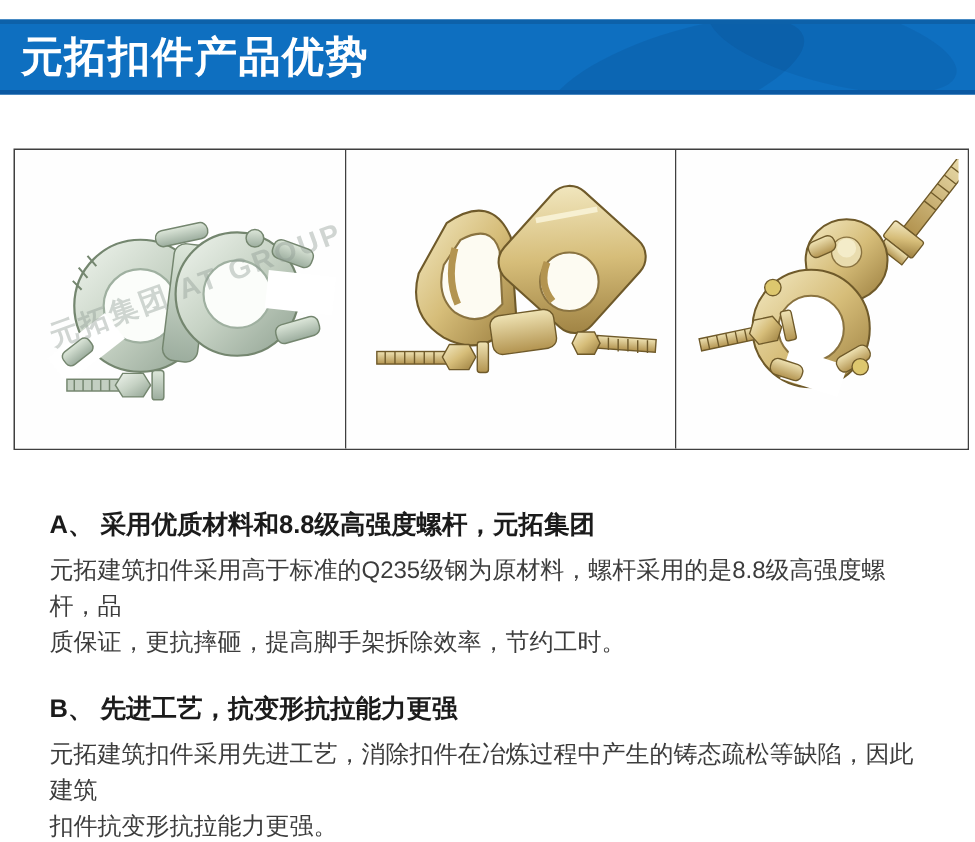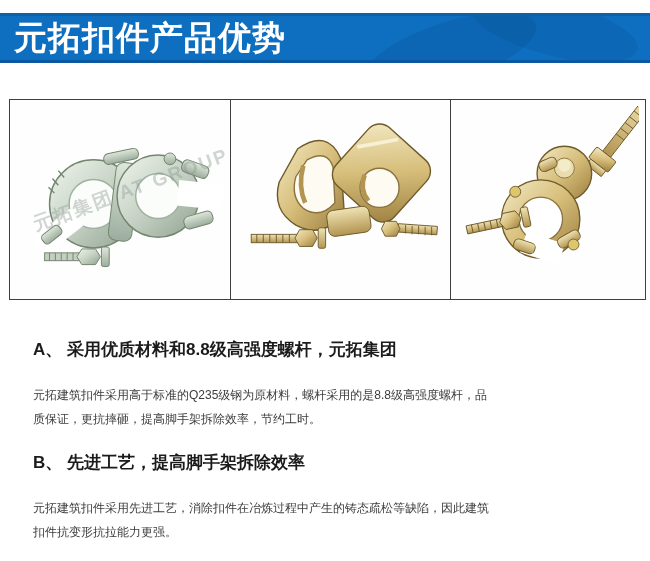--- a/index.html
+++ b/index.html
@@ -10,21 +10,21 @@
   }
   
   .top-gap{height:13px;}
   .banner{
     position:relative;height:44px;background:#0e6fc0;
     border-top:3px solid #0d61a9;border-bottom:3px solid #0a58a2;
     overflow:hidden;
   }
   .banner h1{
     margin:0;padding-left:14px;line-height:44px;
-    font-size:33px;font-weight:bold;color:#ffffff;letter-spacing:1px;
+    font-size:28px;font-weight:bold;color:#ffffff;letter-spacing:1px;
   }
   .banner .wm-wrap{position:absolute;right:0;top:0;width:320px;height:44px;pointer-events:none;}
   .banner .wm-shape1{
     position:absolute;left:30px;top:6px;width:180px;height:60px;border-radius:50%;
     background:rgba(0,30,70,0.10);transform:rotate(-18deg);
   }
   .banner .wm-shape2{
     position:absolute;left:140px;top:-14px;width:170px;height:54px;border-radius:50%;
     background:rgba(0,30,70,0.08);transform:rotate(14deg);
   }
@@ -44,21 +44,21 @@
     color:rgba(140,152,146,0.40);transform:rotate(-20deg);
     white-space:nowrap;pointer-events:none;
   }
   
   .advantages{margin:40px 28px 0 33px;color:#3c3c3c;}
   .adv-heading{
     margin:0;font-size:17px;line-height:20px;font-weight:bold;color:#1b1b1b;
     white-space:pre-line;
   }
   .adv-body{
-    margin:23px 0 0 0;font-size:12px;line-height:24px;color:#3c3c3c;
+    margin:9px 0 0 0;font-size:16px;line-height:24px;color:#3c3c3c;
     white-space:pre-line;
   }
   .sec-b .adv-heading{margin-top:22px;}
 </style>
 </head>
 <body>
 
 <div class="top-gap"></div>
 
 <header class="banner">
@@ -181,18 +181,18 @@
 </section>
 
 <main class="advantages">
   <section class="sec-a">
     <h2 class="adv-heading">A、 采用优质材料和8.8级高强度螺杆，元拓集团</h2>
     <p class="adv-body">元拓建筑扣件采用高于标准的Q235级钢为原材料，螺杆采用的是8.8级高强度螺杆，品
 质保证，更抗摔砸，提高脚手架拆除效率，节约工时。</p>
   </section>
 
   <section class="sec-b">
-    <h2 class="adv-heading">B、 先进工艺，提高脚手架拆除效率</h2>
+    <h2 class="adv-heading">B、 先进工艺，抗变形抗拉能力更强</h2>
     <p class="adv-body">元拓建筑扣件采用先进工艺，消除扣件在冶炼过程中产生的铸态疏松等缺陷，因此建筑
 扣件抗变形抗拉能力更强。</p>
   </section>
 
 </main>
 
 </body></html>

